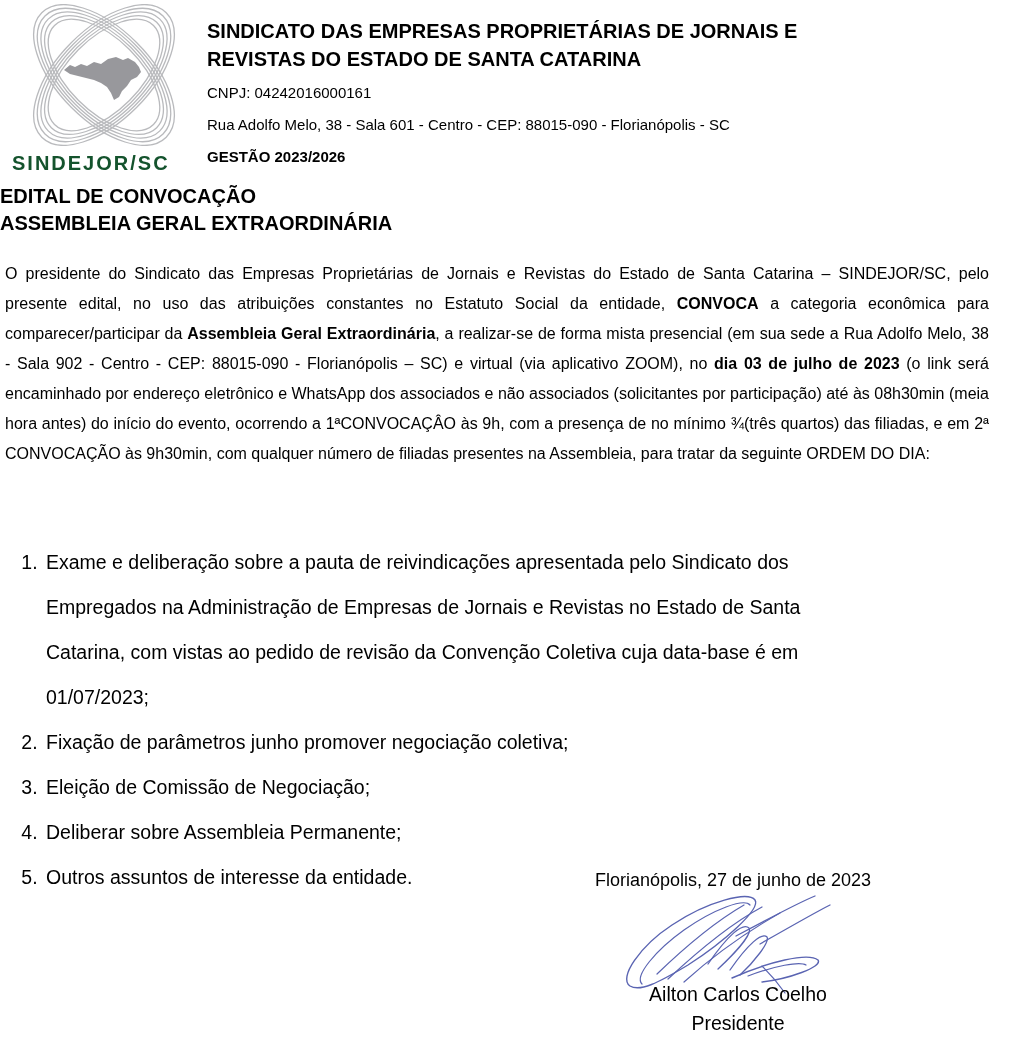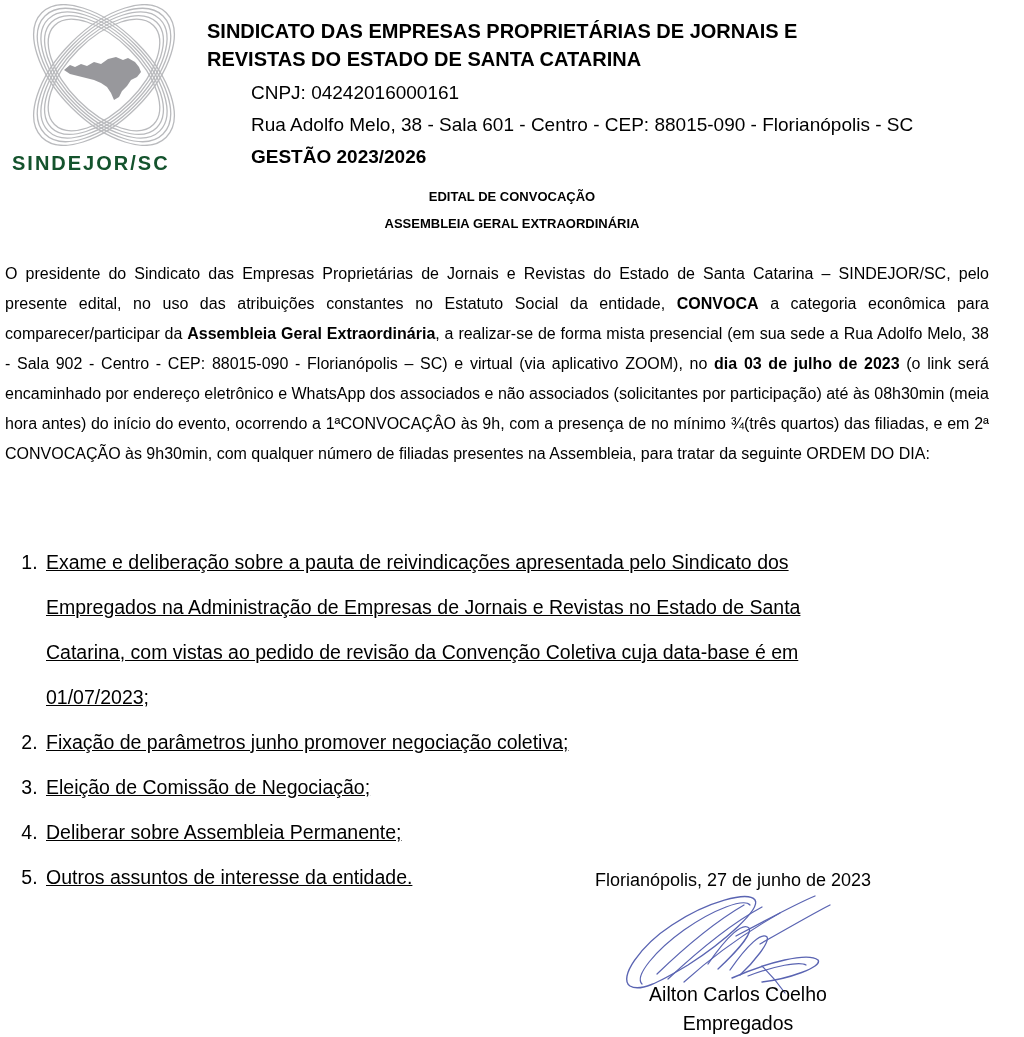--- a/index.html
+++ b/index.html
@@ -20,41 +20,41 @@
     margin-top: 2px;
     font-weight: bold;
     font-size: 20px;
     letter-spacing: 2px;
     color: #14532d;
   }
 
   
   .org-block { left: 207px; top: 18px; width: 720px; }
   .org-name { font-weight: bold; font-size: 20px; line-height: 27.5px; }
-  .org-line { font-size: 19px; line-height: 24px; margin-top: 8px; margin-left: 44px; }
+  .org-line { font-size: 15px; line-height: 24px; margin-top: 8px; }
   .org-line.gestao { font-weight: bold; }
 
   
-  .doc-title { left: 0; top: 183px; width: 1024px; text-align: center;
-    font-weight: bold; font-size: 13px; line-height: 27px; }
+  .doc-title { left: 0; top: 183px; width: 1024px; text-align: left;
+    font-weight: bold; font-size: 20px; line-height: 27px; }
 
   
   .body-par {
     left: 5px; top: 259px; width: 984px;
     font-size: 16px; line-height: 30px;
     text-align: justify;
   }
 
   
   .agenda-wrap { left: 21px; top: 540px; width: 840px; }
   .agenda-wrap ol {
     margin: 0; padding: 0 0 0 22px;
     font-size: 19.5px; line-height: 45px;
   }
-  .agenda-wrap li { padding-left: 3px; text-decoration: underline; }
+  .agenda-wrap li { padding-left: 3px; }
 
   
   .dateline { left: 548px; top: 870px; width: 370px; text-align: center;
     font-size: 18px; }
   .signature-svg { left: 612px; top: 892px; }
   .signer-block { left: 548px; top: 980px; width: 380px; text-align: center;
     font-size: 19.5px; line-height: 29px; }
 </style>
 </head>
 <body>
@@ -121,14 +121,14 @@
     <path stroke-width="1.3" d="M124,44 C154,28 188,10 203,4"></path>
     <path stroke-width="1.3" d="M148,52 C176,36 206,19 218,13"></path>
     <path stroke-width="1.4" d="M120,86 C156,70 196,60 206,68 C211,75 176,87 150,90"></path>
     <path stroke-width="1.2" d="M136,84 C162,74 188,69 194,73"></path>
     <path stroke-width="1.2" d="M150,74 C160,84 168,94 173,101"></path>
   </g>
 </svg>
 
 <div class="abs signer-block">
   <div>Ailton Carlos Coelho</div>
-  <div>Empregados</div>
+  <div>Presidente</div>
 </div>
 
 </body></html>

